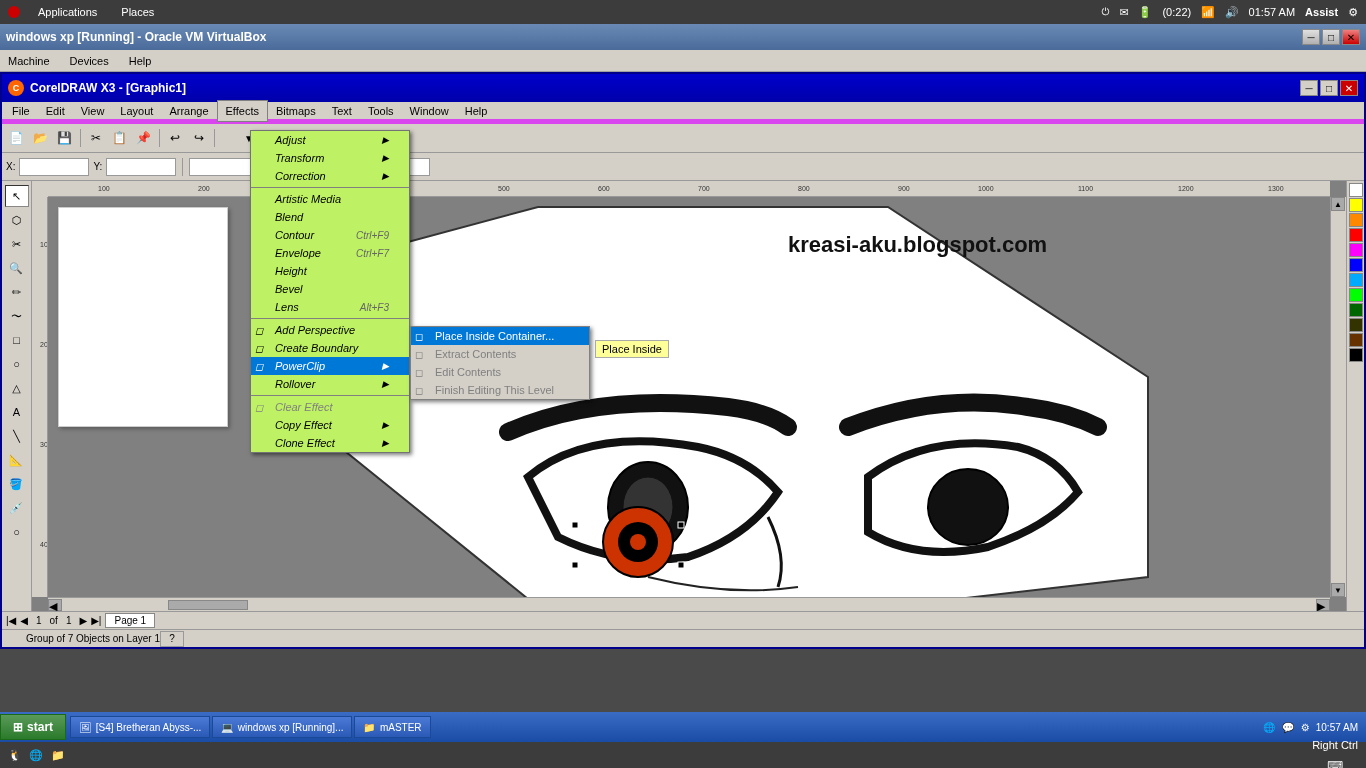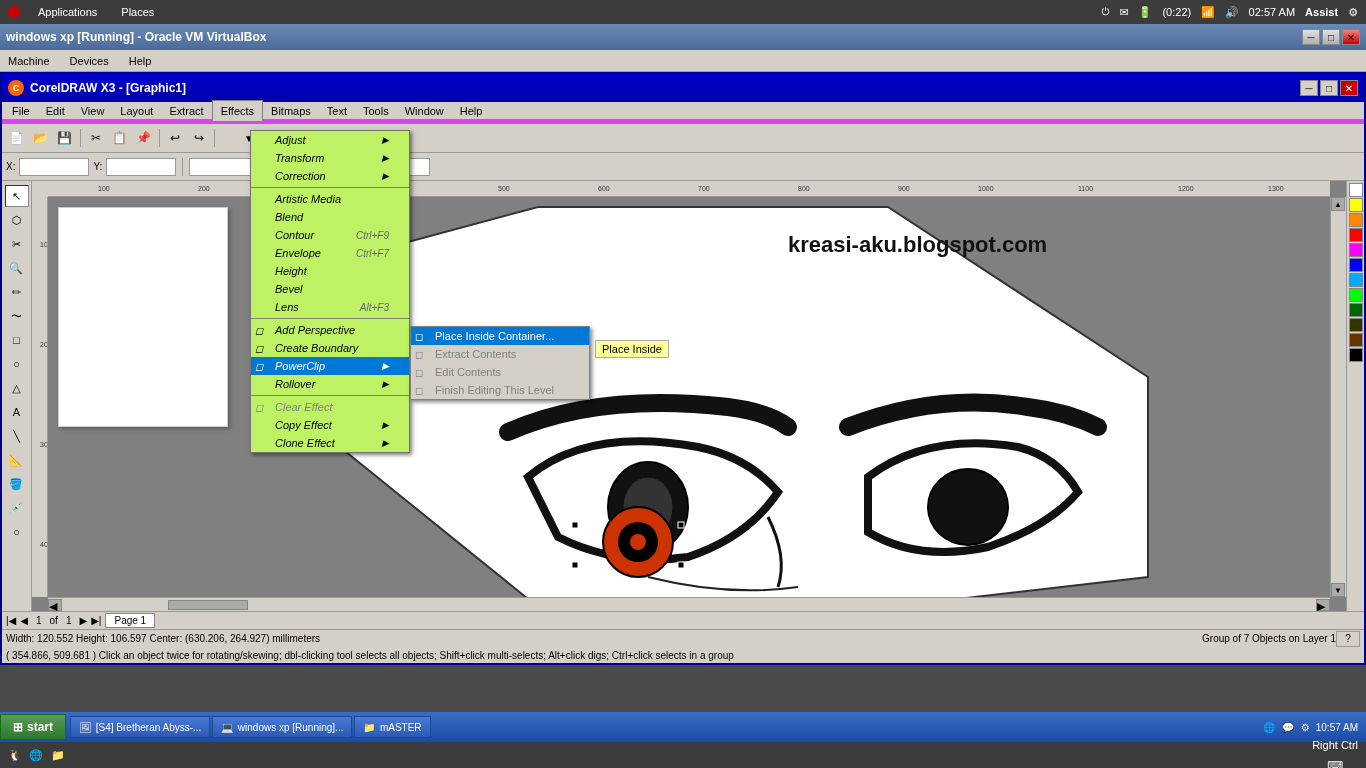--- a/index.html
+++ b/index.html
@@ -187,21 +187,21 @@
     <span style="cursor:pointer;padding:2px 6px;">Applications</span>
     <span style="cursor:pointer;padding:2px 6px;">Places</span>
   </div>
   <div class="ubuntu-topbar-right">
     <span style="font-size:10px;">⏻</span>
     <span>✉</span>
     <span>🔋</span>
     <span>(0:22)</span>
     <span>📶</span>
     <span>🔊</span>
-    <span>02:57 AM</span>
+    <span>01:57 AM</span>
     <span style="cursor:pointer;font-weight:bold;">Assist</span>
     <span style="cursor:pointer;">⚙</span>
   </div>
 </div>
 
 <div class="vm-titlebar">
   <span class="vm-titlebar-title">windows xp [Running] - Oracle VM VirtualBox</span>
   <div class="vm-titlebar-btns">
     <div class="vm-btn">─</div>
     <div class="vm-btn">□</div>
@@ -227,21 +227,21 @@
       <div class="cdraw-btn">□</div>
       <div class="cdraw-btn cdraw-btn-red">✕</div>
     </div>
   </div>
 
   <div class="cdraw-menu">
     <div class="menu-item">File</div>
     <div class="menu-item">Edit</div>
     <div class="menu-item">View</div>
     <div class="menu-item">Layout</div>
-    <div class="menu-item">Extract</div>
+    <div class="menu-item">Arrange</div>
     <div class="menu-item active" style="background:#d4d0c8;border:1px solid #808080;">Effects</div>
     <div class="menu-item">Bitmaps</div>
     <div class="menu-item">Text</div>
     <div class="menu-item">Tools</div>
     <div class="menu-item">Window</div>
     <div class="menu-item">Help</div>
   </div>
 
   <div class="cdraw-toolbars">
     <div class="toolbar-row">
@@ -406,26 +406,22 @@
     <span style="cursor:pointer;">◀</span>
     <span style="padding:0 4px;">1</span>
     <span>of</span>
     <span style="padding:0 4px;">1</span>
     <span style="cursor:pointer;">▶</span>
     <span style="cursor:pointer;">▶|</span>
     <div class="page-tab">Page 1</div>
   </div>
 
   <div class="status-bar">
-    <span style="flex:1;">Width: 120.552  Height: 106.597  Center: (630.206, 264.927)  millimeters</span>
     <span style="padding-left:20px;">Group of 7 Objects on Layer 1</span>
     <div style="width:24px;height:16px;background:#d4d0c8;border:1px solid #999;cursor:pointer;display:flex;align-items:center;justify-content:center;">?</div>
-  </div>
-  <div class="status-bar2">
-    <span style="flex:1;overflow:hidden;white-space:nowrap;text-overflow:ellipsis;">( 354.866, 509.681 )    Click an object twice for rotating/skewing; dbl-clicking tool selects all objects; Shift+click multi-selects; Alt+click digs; Ctrl+click selects in a group</span>
   </div>
 </div>
 
 <div class="dropdown-container" style="position:fixed;top:130px;left:250px;z-index:2000;">
 
   <div class="dropdown-menu">
     <div class="dropdown-item">
       <span>Adjust</span>
       <span class="dropdown-arrow">▶</span>
     </div>

